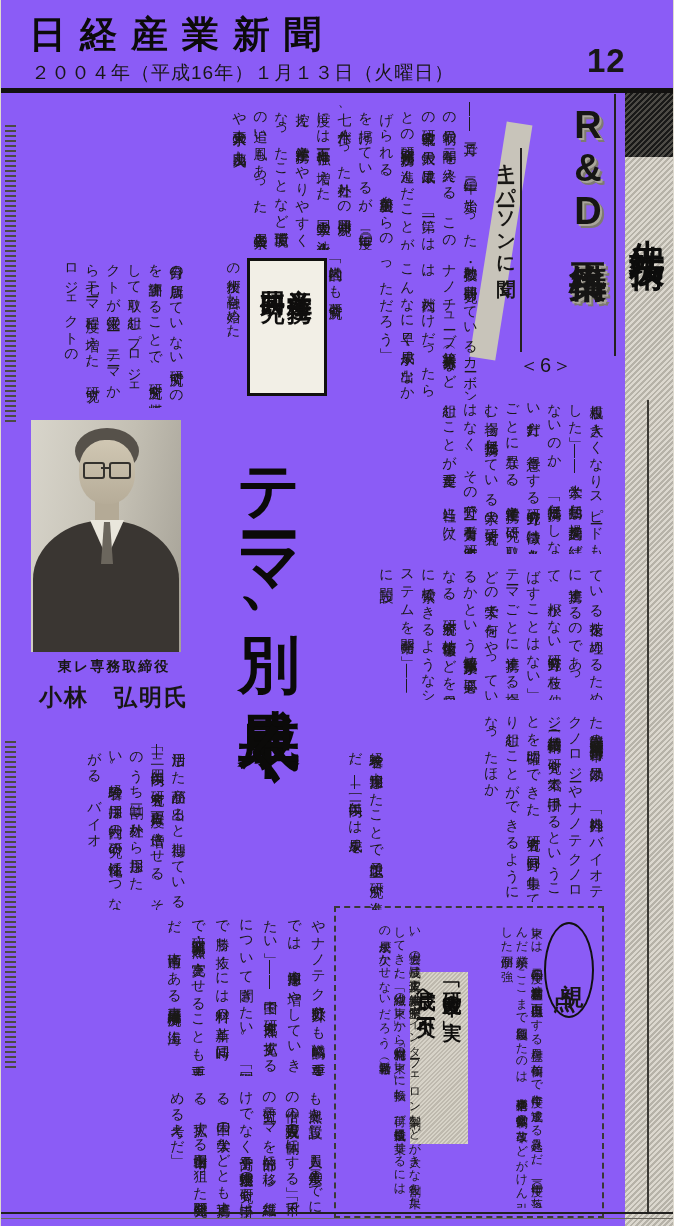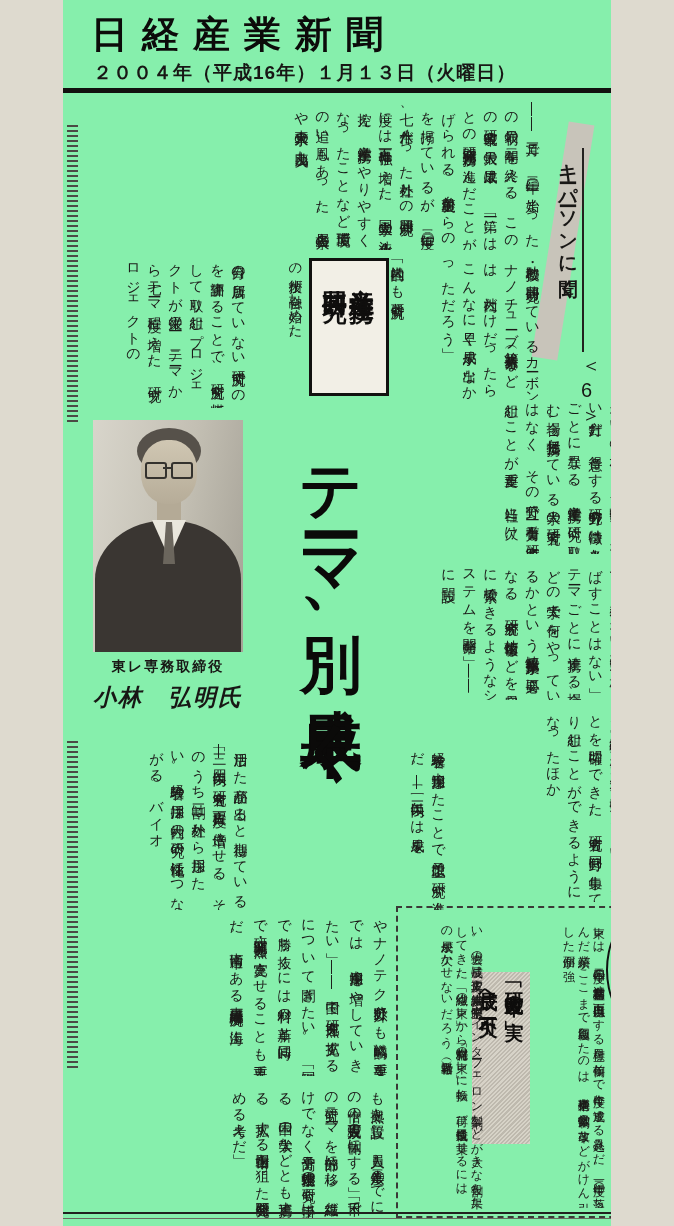--- a/index.html
+++ b/index.html
@@ -1,24 +1,24 @@
 <!DOCTYPE html>
 <html lang="ja"><head>
 <meta charset="utf-8">
 <style>
   html,body{margin:0;padding:0;background:#dedacf;}
   #page{
-    position:relative;width:548px;height:1226px;margin:0 auto;
-    background:#86efac;overflow:hidden;
+    position:relative;width:672px;height:1226px;margin:0 auto;
+    background:#8b5cf6;overflow:hidden;
     font-family:"Liberation Sans","DejaVu Sans",sans-serif;color:#181715;
   }
   
   #masthead{position:absolute;left:28px;top:10px;font-family:"Liberation Serif","DejaVu Serif",serif;
     font-size:37px;font-weight:700;letter-spacing:14px;color:#0c0b0a;white-space:nowrap;}
-  #dateline{position:absolute;left:30px;top:60px;font-size:19px;font-weight:700;letter-spacing:1px;}
+  #dateline{position:absolute;left:30px;top:60px;font-size:19px;font-weight:400;letter-spacing:1px;}
   #pagenum{position:absolute;left:586px;top:42px;font-size:33px;font-weight:700;letter-spacing:1px;}
   #header-rule{position:absolute;left:0;top:88px;width:674px;height:5px;background:#121110;}
   
   #strip{position:absolute;left:624px;top:93px;width:50px;height:1133px;
     background:repeating-linear-gradient(135deg,#b6b2a8 0 2px,#dcd8cf 2px 4px);}
   #strip-top{position:absolute;left:0;top:0;width:50px;height:64px;
     background:repeating-linear-gradient(135deg,#191918 0 2px,#4d4b46 2px 4px);}
   #strip-label{position:absolute;left:5px;top:118px;width:40px;height:300px;
     writing-mode:vertical-rl;font-size:35px;font-weight:900;letter-spacing:6px;color:#0d0d0c;}
   #strip-line{position:absolute;left:646px;top:400px;width:2px;height:812px;background:#3a3833;}
@@ -64,23 +64,23 @@
   .ph-shirt{position:absolute;left:59px;top:100px;width:34px;height:38px;background:#e9e6dc;
     clip-path:polygon(0 0,100% 0,50% 100%);}
   .ph-tie{position:absolute;left:70px;top:102px;width:12px;height:42px;background:#6b665d;
     clip-path:polygon(25% 0,75% 0,100% 100%,0 100%);}
   .ph-hair{position:absolute;left:44px;top:8px;width:64px;height:46px;border-radius:50%;background:#56514a;}
   .ph-face{position:absolute;left:48px;top:20px;width:56px;height:64px;border-radius:46%;
     background:linear-gradient(#d0c7b3,#b6ac98);}
   .ph-glass{position:absolute;top:42px;width:18px;height:13px;border:2px solid #34322e;border-radius:3px;}
   #ph-glass-l{left:52px;} #ph-glass-r{left:78px;}
   .ph-bridge{position:absolute;left:70px;top:47px;width:9px;height:2px;background:#34322e;}
-  #caption{position:absolute;left:22px;top:658px;width:166px;text-align:center;}
+  #caption{position:absolute;left:30px;top:658px;width:166px;text-align:center;}
   #cap1{font-size:14px;font-weight:700;letter-spacing:2px;}
-  #cap2{font-size:23px;font-weight:700;letter-spacing:2px;margin-top:6px;font-style:italic;}
+  #cap2{font-size:23px;font-weight:700;letter-spacing:2px;margin-top:6px;}
   
   #vpbox{position:absolute;left:333px;top:906px;width:270px;height:312px;
     border:2px dashed #3a3936;box-sizing:border-box;}
   #vp-badge{position:absolute;right:8px;top:14px;width:46px;height:92px;border:2.5px solid #111;
     border-radius:50%;display:flex;align-items:center;justify-content:center;}
   #vp-badge-text{writing-mode:vertical-rl;font-size:23px;font-weight:900;letter-spacing:4px;}
   #vp-badge-text .c1{position:relative;right:-4px;}
   #vp-badge-text .c2{position:relative;left:-4px;}
   .vp-t{position:absolute;writing-mode:vertical-rl;font-size:12px;line-height:15px;
     letter-spacing:0.5px;color:#1b1a18;overflow:hidden;}

